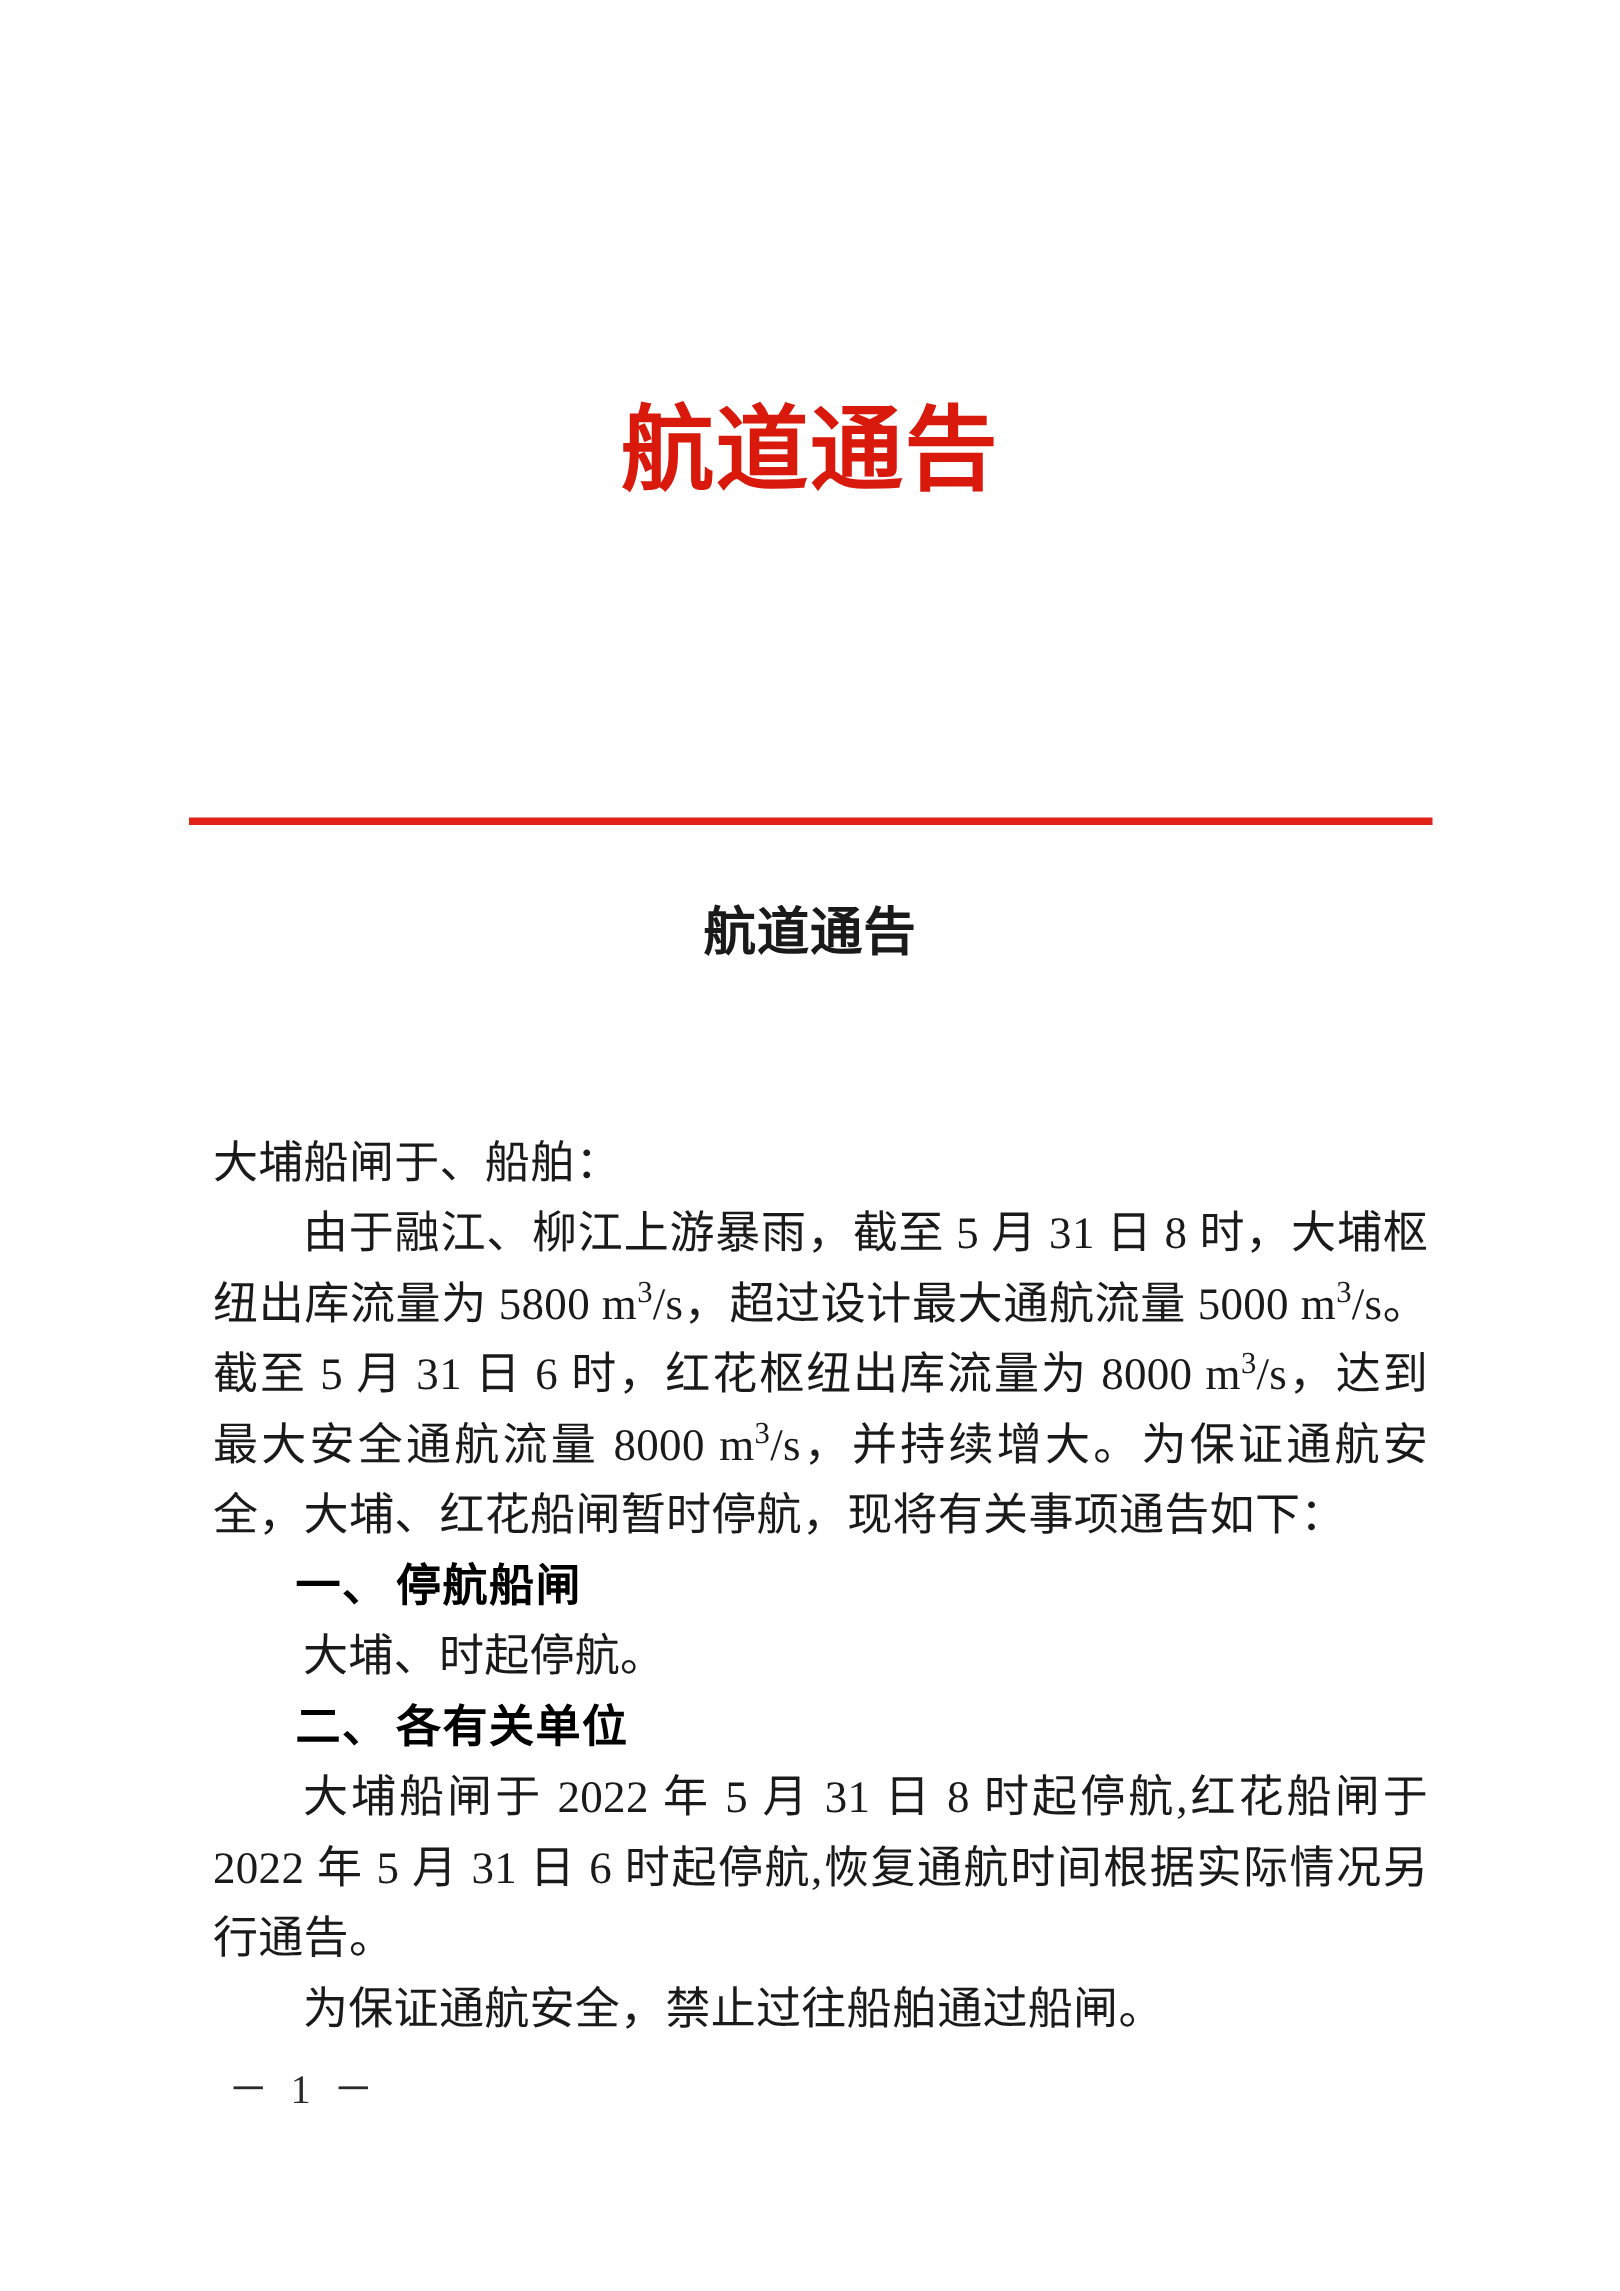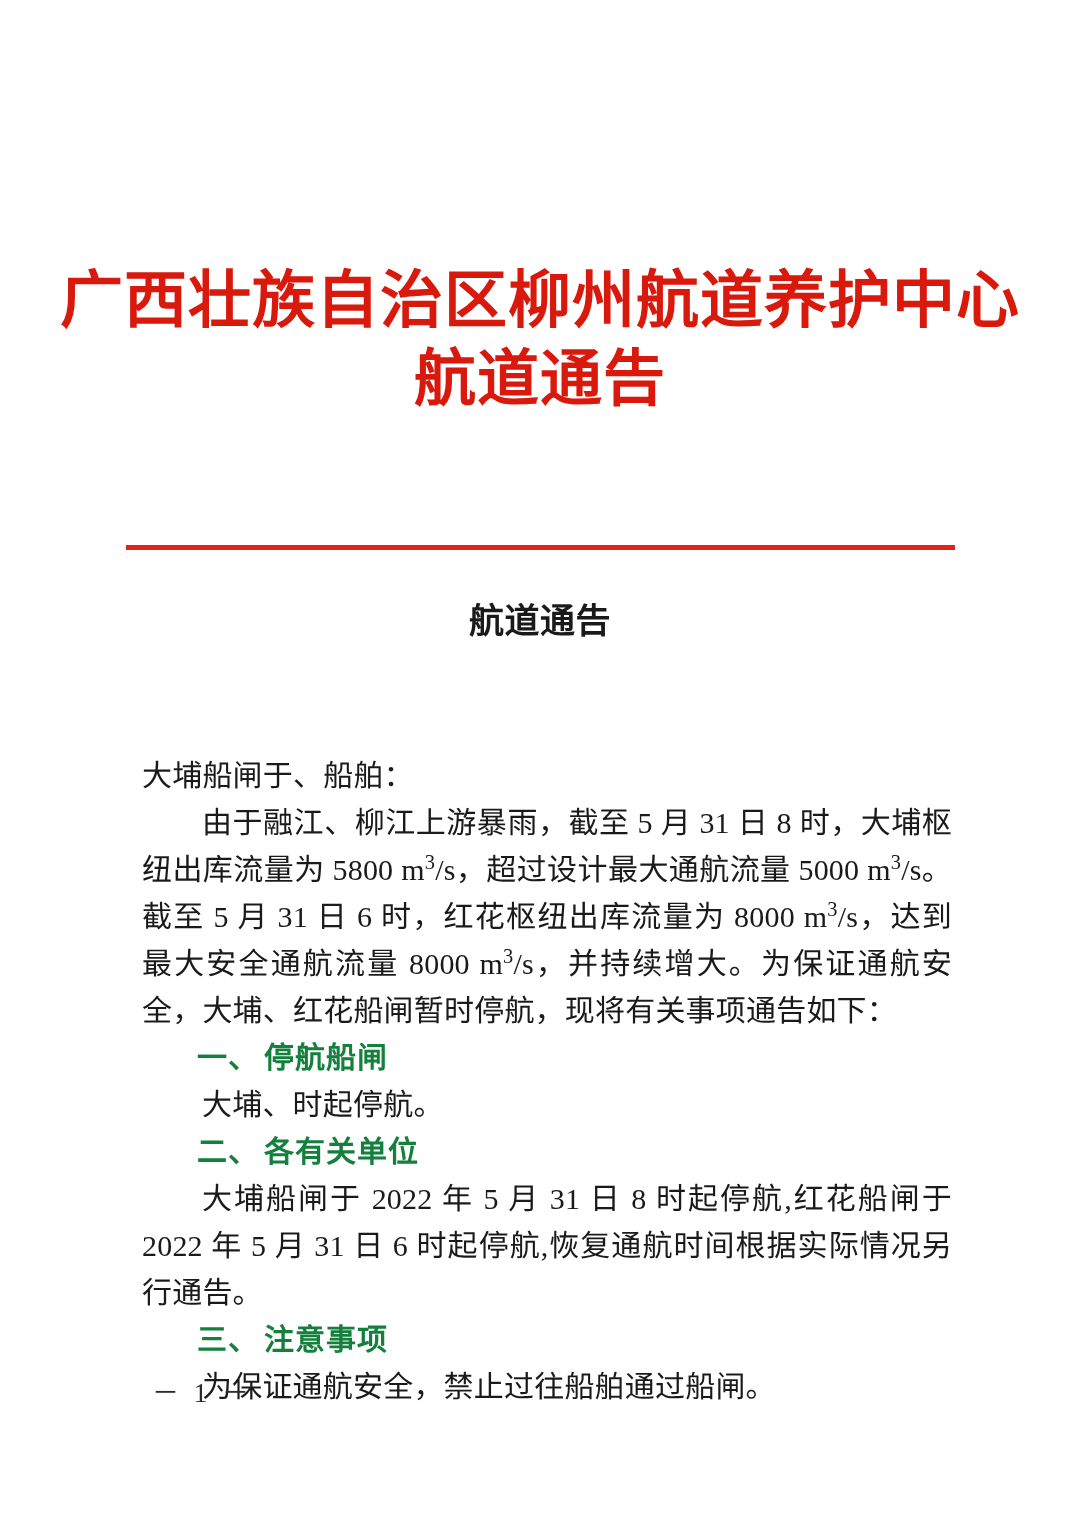--- a/index.html
+++ b/index.html
@@ -101,21 +101,21 @@
   .para.salutation { text-indent: 0; }
 
   .section-heading {
     font-family: "DejaVu Sans", "Liberation Sans", sans-serif;
     font-weight: 700;
     font-size: 30px;
     line-height: 47px;
     letter-spacing: 1px;
     margin: 0;
     text-indent: 55px;
-    color: #15803d;
+    color: #000000;
   }
   .section-heading .sep { letter-spacing: 6px; }
 
   sup.cube {
     font-size: 0.68em;
     vertical-align: super;
     line-height: 0;
   }
 
   
@@ -128,21 +128,20 @@
     letter-spacing: 4px;
     color: #2a2a2a;
   }
 </style>
 </head>
 <body>
 
 <div class="page">
 
   <div class="masthead">
-    <div class="masthead-line">广西壮族自治区柳州航道养护中心</div>
     <div class="masthead-line second">航道通告</div>
   </div>
 
 
   <div class="red-rule"></div>
 
   <div class="subject">
     <span class="subject-line">航道通告</span>
   </div>
 
@@ -151,20 +150,19 @@
     <p class="para salutation">大埔船闸于、船舶：</p>
 
     <p class="para indent"><span>由于融江、柳江上游暴雨，截至 5 月 31 日 8 时，大埔枢纽出库流量为 5800 m</span><sup class="cube">3</sup><span>/s，超过设计最大通航流量 5000 m</span><sup class="cube">3</sup><span>/s。截至 5 月 31 日 6 时，红花枢纽出库流量为 8000 m</span><sup class="cube">3</sup><span>/s，达到最大安全通航流量 8000 m</span><sup class="cube">3</sup><span>/s，并持续增大。为保证通航安全，大埔、红花船闸暂时停航，现将有关事项通告如下：</span></p>
 
     <p class="section-heading"><span>一</span><span class="sep">、</span><span>停航船闸</span></p>
     <p class="para indent">大埔、时起停航。</p>
 
     <p class="section-heading"><span>二</span><span class="sep">、</span><span>各有关单位</span></p>
     <p class="para indent">大埔船闸于 2022 年 5 月 31 日 8 时起停航,红花船闸于 2022 年 5 月 31 日 6 时起停航,恢复通航时间根据实际情况另行通告。</p>
 
-    <p class="section-heading"><span>三</span><span class="sep">、</span><span>注意事项</span></p>
     <p class="para indent">为保证通航安全，禁止过往船舶通过船闸。</p>
 
   </div>
 
   <div class="page-footer">－ 1 －</div>
 
 </div>
 
 </body></html>

